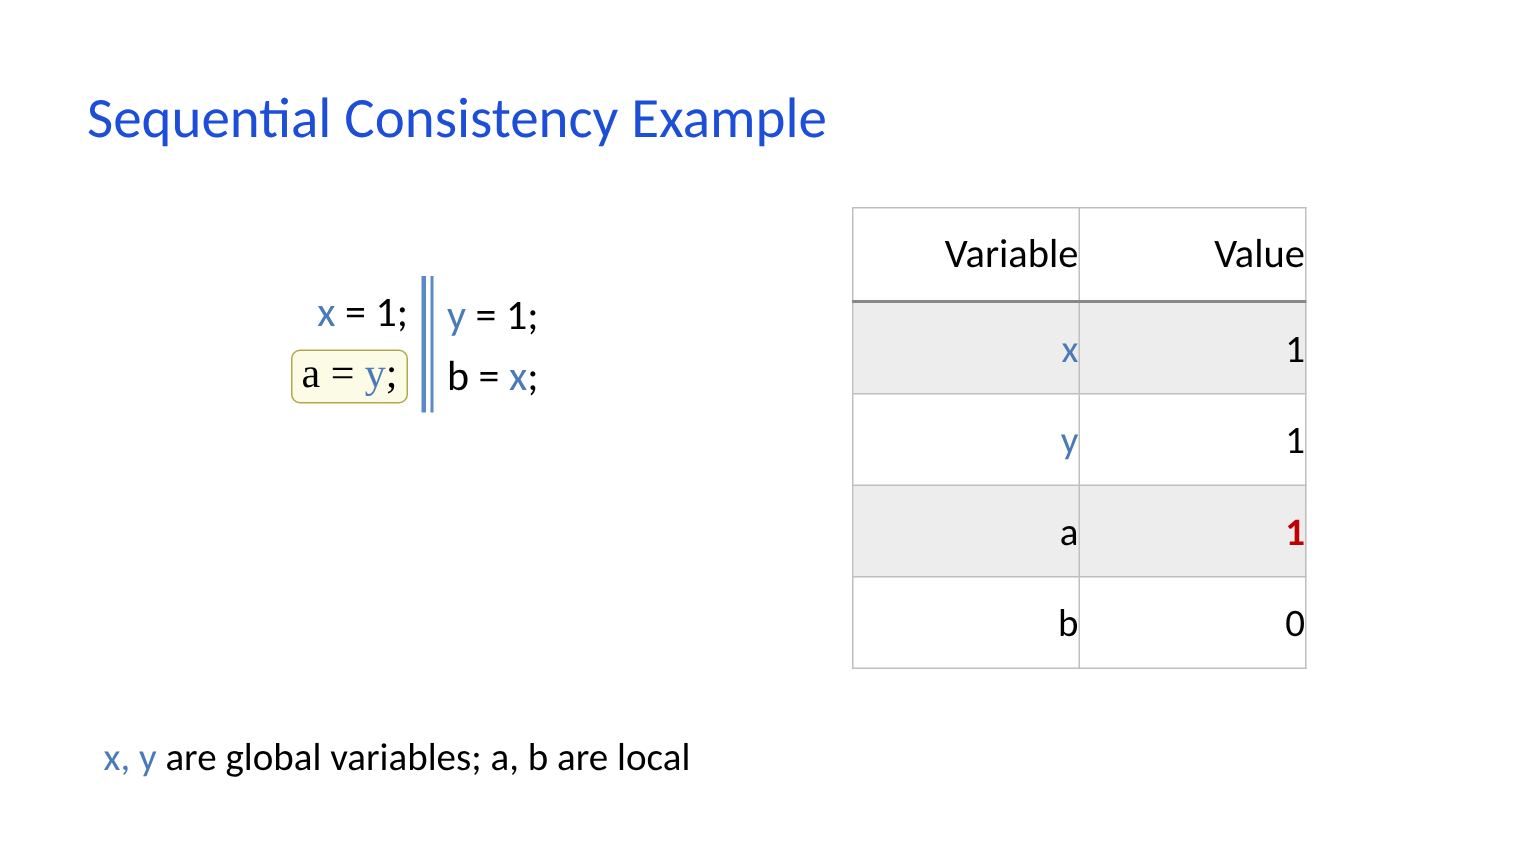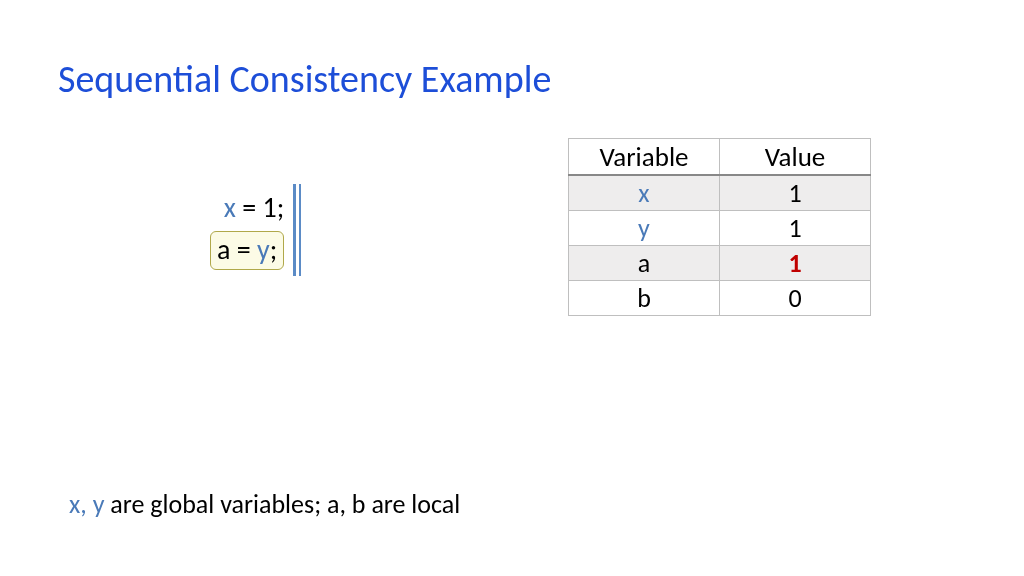--- a/index.html
+++ b/index.html
@@ -16,21 +16,21 @@
     position: absolute;
     top: 56px;
     left: 58px;
     font-size: 38px;
     font-weight: 400;
     color: #1d4ed8;
   }
   .threads {
     position: absolute;
     top: 190px;
-    left: 216px;
+    left: 200px;
     display: flex;
     align-items: center;
     font-size: 28px;
   }
   .thread-col {
     display: flex;
     flex-direction: column;
     gap: 6px;
     text-align: right;
   }
@@ -53,33 +53,34 @@
   }
   .divider::before { left: 5px; }
   .divider::after  { right: 5px; }
   .boxed {
     display: inline-block;
     background: #fcfbe6;
     border: 1.5px solid #b0a84a;
     border-radius: 6px;
     padding: 0 6px 2px 6px;
     margin-left: -6px;
+    font-family: Liberation Serif, serif;
   }
 
   .vartable {
     position: absolute;
     top: 138px;
     left: 568px;
     border-collapse: collapse;
     font-size: 26px;
   }
   .vartable th, .vartable td {
     border: 1px solid #bfbfbf;
-    padding: 1px 0;
-    text-align: center;
+    padding: 14px 0;
+    text-align: right;
     font-weight: 400;
   }
   .vartable th {
     background: #ffffff;
     border-bottom: 2px solid #888;
     border-top: 1px solid #bfbfbf;
     font-size: 27px;
   }
   .vartable th:first-child, .vartable td:first-child { width: 150px; }
   .vartable th:last-child,  .vartable td:last-child  { width: 150px; }
@@ -103,20 +104,28 @@
 <div class="threads">
   <div class="thread-col">
     <div class="code-line">
       <span class="var-blue">x</span><span> = 1;</span>
     </div>
     <div class="code-line">
       <span class="boxed"><span>a</span><span> = </span><span class="var-blue">y</span><span>;</span></span>
     </div>
   </div>
   <div class="divider"></div>
+  <div class="thread-col right">
+    <div class="code-line">
+      <span class="var-blue">y</span><span> = 1;</span>
+    </div>
+    <div class="code-line">
+      <span>b = </span><span class="var-blue">x</span><span>;</span>
+    </div>
+  </div>
 </div>
 
 <table class="vartable">
   <thead>
     <tr>
       <th>Variable</th>
       <th>Value</th>
     </tr>
   </thead>
   <tbody>

